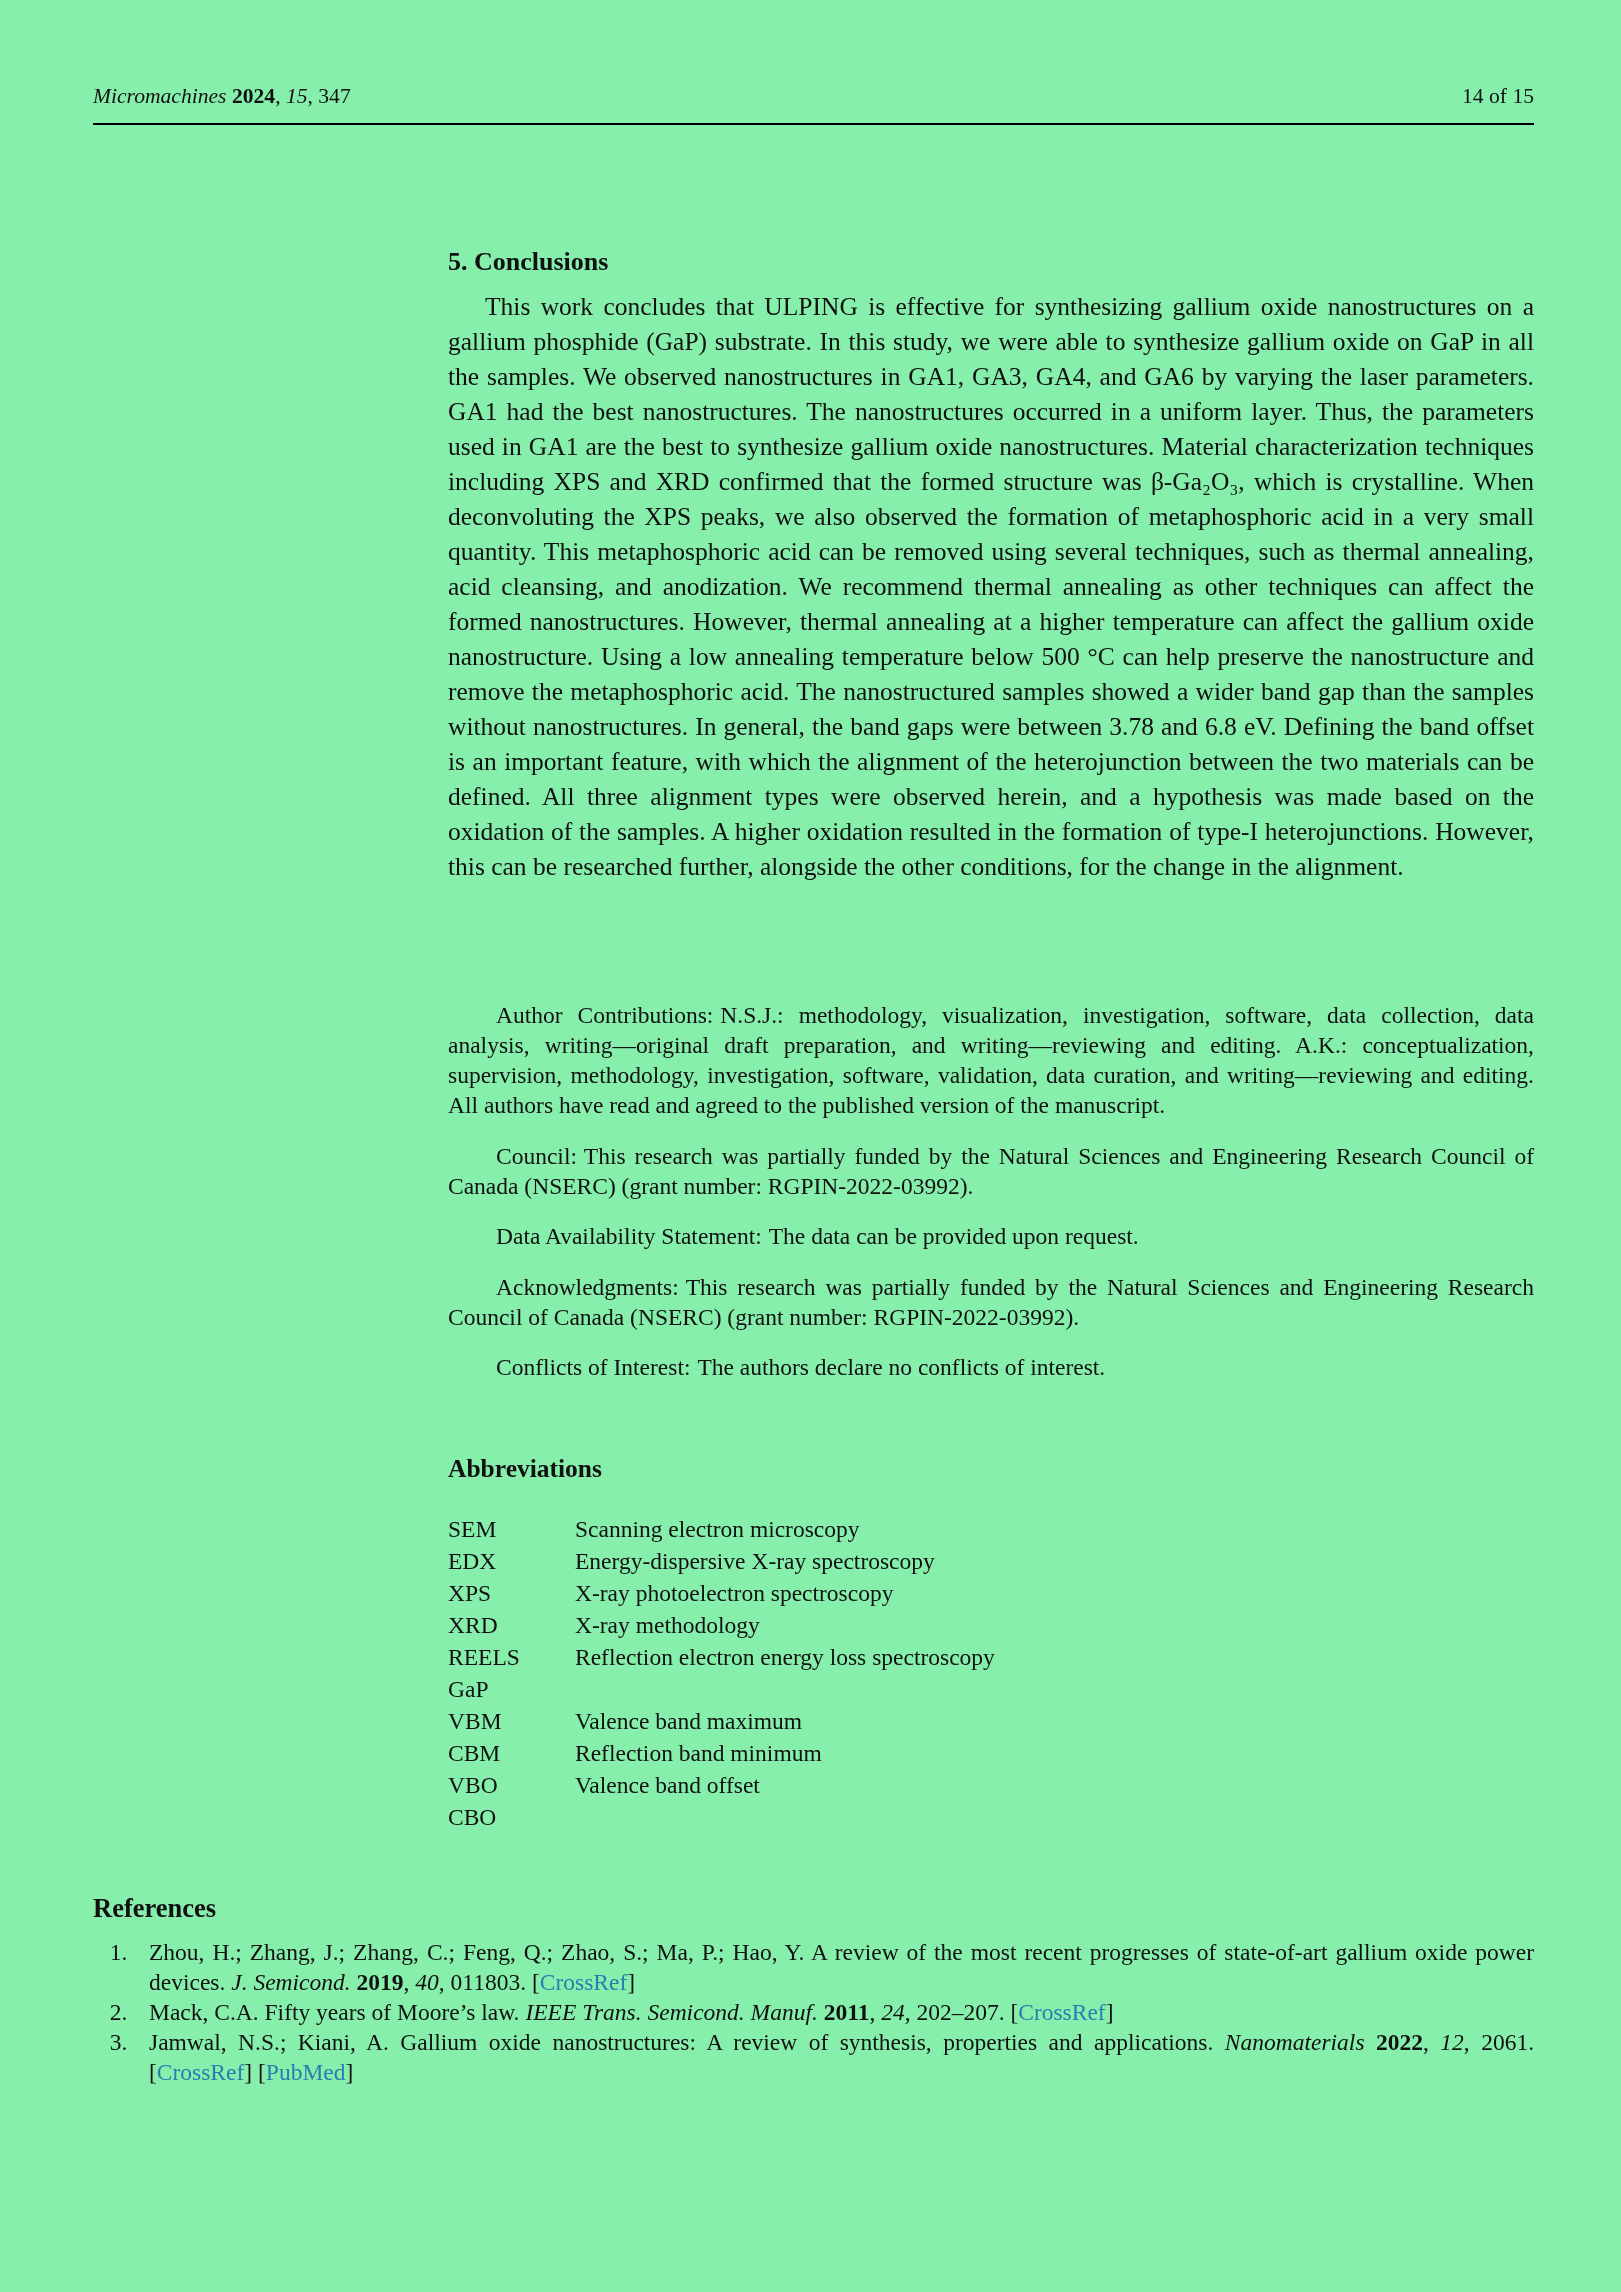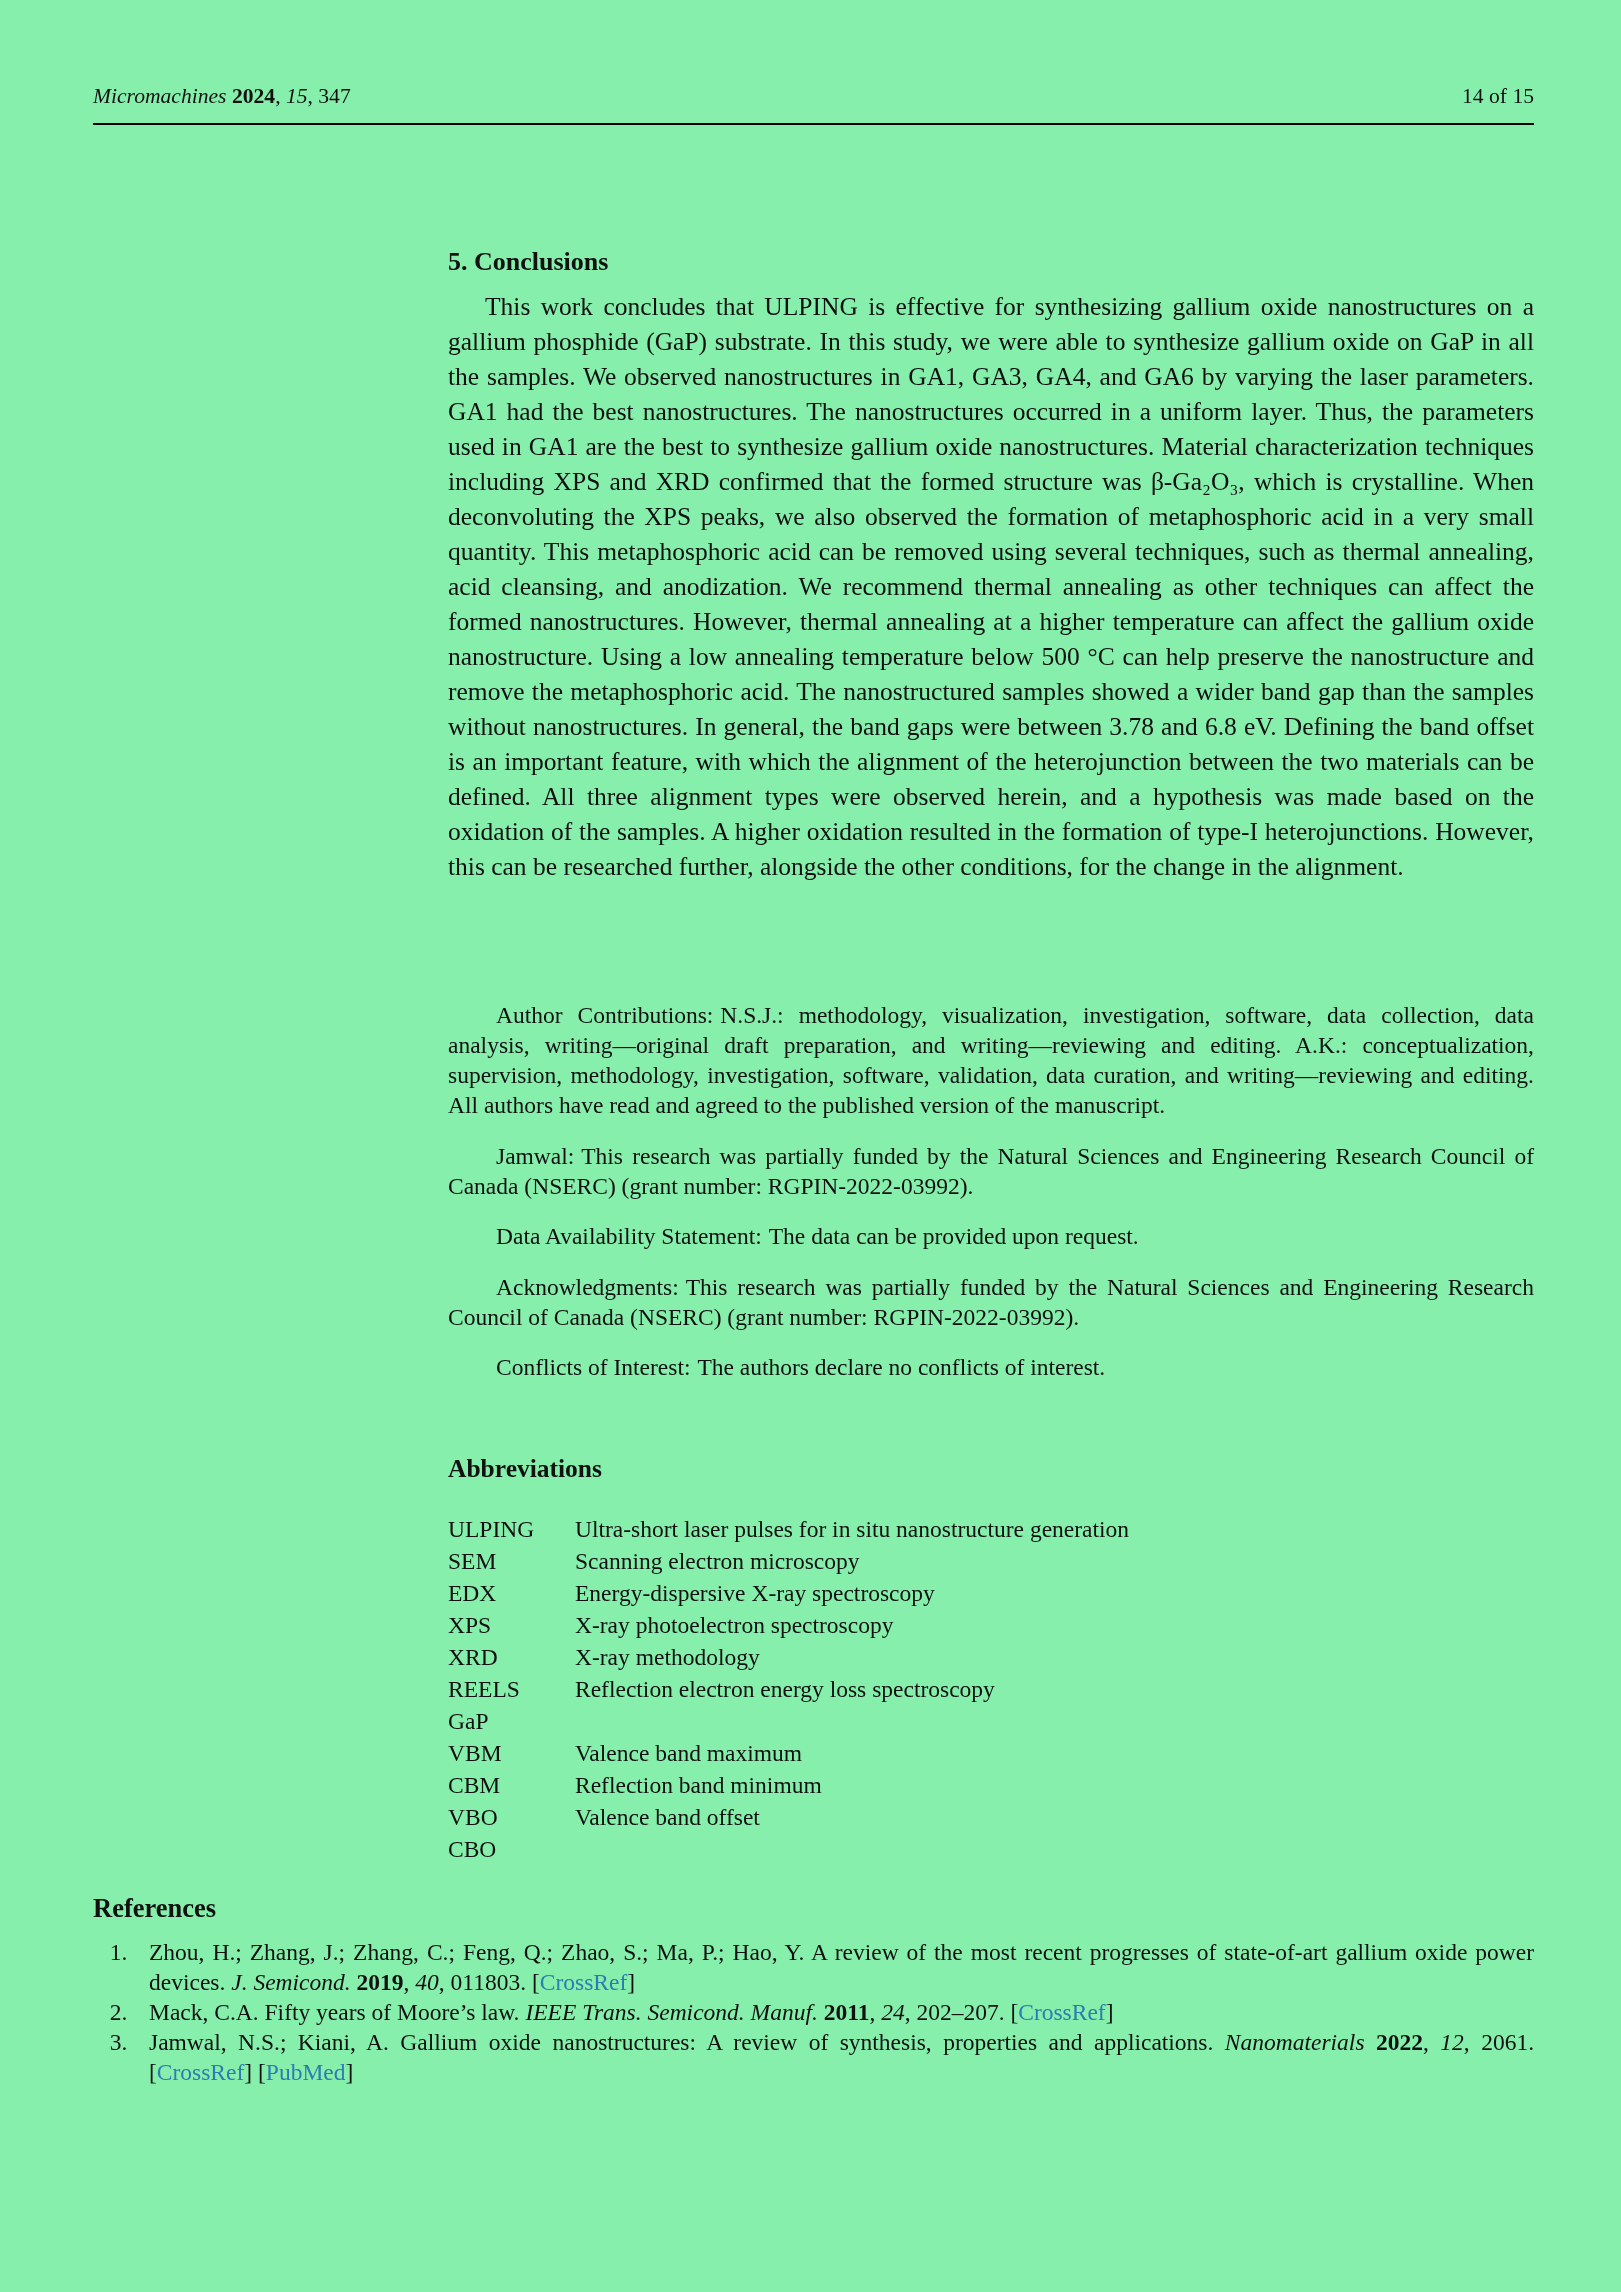--- a/index.html
+++ b/index.html
@@ -64,33 +64,29 @@
   </div>
   <div class="rule"></div>
 
   <div class="main-col sec-conclusions" style="position:absolute;">
     <div class="sec-heading">5. Conclusions</div>
     <p class="body-para">This work concludes that ULPING is effective for synthesizing gallium oxide nanostructures on a gallium phosphide (GaP) substrate. In this study, we were able to synthesize gallium oxide on GaP in all the samples. We observed nanostructures in GA1, GA3, GA4, and GA6 by varying the laser parameters. GA1 had the best nanostructures. The nanostructures occurred in a uniform layer. Thus, the parameters used in GA1 are the best to synthesize gallium oxide nanostructures. Material characterization techniques including XPS and XRD confirmed that the formed structure was β-Ga₂O₃, which is crystalline. When deconvoluting the XPS peaks, we also observed the formation of metaphosphoric acid in a very small quantity. This metaphosphoric acid can be removed using several techniques, such as thermal annealing, acid cleansing, and anodization. We recommend thermal annealing as other techniques can affect the formed nanostructures. However, thermal annealing at a higher temperature can affect the gallium oxide nanostructure. Using a low annealing temperature below 500 °C can help preserve the nanostructure and remove the metaphosphoric acid. The nanostructured samples showed a wider band gap than the samples without nanostructures. In general, the band gaps were between 3.78 and 6.8 eV. Defining the band offset is an important feature, with which the alignment of the heterojunction between the two materials can be defined. All three alignment types were observed herein, and a hypothesis was made based on the oxidation of the samples. A higher oxidation resulted in the formation of type-I heterojunctions. However, this can be researched further, alongside the other conditions, for the change in the alignment.</p>
   </div>
 
   <div class="main-col sec-backmatter" style="position:absolute;">
       <p class="bm-para"><span class="bm-label">Author Contributions:</span><span class="bm-text">N.S.J.: methodology, visualization, investigation, software, data collection, data analysis, writing—original draft preparation, and writing—reviewing and editing. A.K.: conceptualization, supervision, methodology, investigation, software, validation, data curation, and writing—reviewing and editing. All authors have read and agreed to the published version of the manuscript.</span></p>
-      <p class="bm-para"><span class="bm-label">Jamwal:</span><span class="bm-text">This research was partially funded by the Natural Sciences and Engineering Research Council of Canada (NSERC) (grant number: RGPIN-2022-03992).</span></p>
+      <p class="bm-para"><span class="bm-label">Council:</span><span class="bm-text">This research was partially funded by the Natural Sciences and Engineering Research Council of Canada (NSERC) (grant number: RGPIN-2022-03992).</span></p>
       <p class="bm-para"><span class="bm-label">Data Availability Statement:</span><span class="bm-text">The data can be provided upon request.</span></p>
       <p class="bm-para"><span class="bm-label">Acknowledgments:</span><span class="bm-text">This research was partially funded by the Natural Sciences and Engineering Research Council of Canada (NSERC) (grant number: RGPIN-2022-03992).</span></p>
       <p class="bm-para"><span class="bm-label">Conflicts of Interest:</span><span class="bm-text">The authors declare no conflicts of interest.</span></p>
     </div>
 
   <div class="main-col sec-abbr" style="position:absolute;">
     <div class="abbr-heading">Abbreviations</div>
     <div class="abbr-list">
-        <div class="abbr-row">
-          <span class="abbr-term">ULPING</span>
-          <span class="abbr-def">Ultra-short laser pulses for in situ nanostructure generation</span>
-        </div>
         <div class="abbr-row">
           <span class="abbr-term">SEM</span>
           <span class="abbr-def">Scanning electron microscopy</span>
         </div>
         <div class="abbr-row">
           <span class="abbr-term">EDX</span>
           <span class="abbr-def">Energy-dispersive X-ray spectroscopy</span>
         </div>
         <div class="abbr-row">
           <span class="abbr-term">XPS</span>

